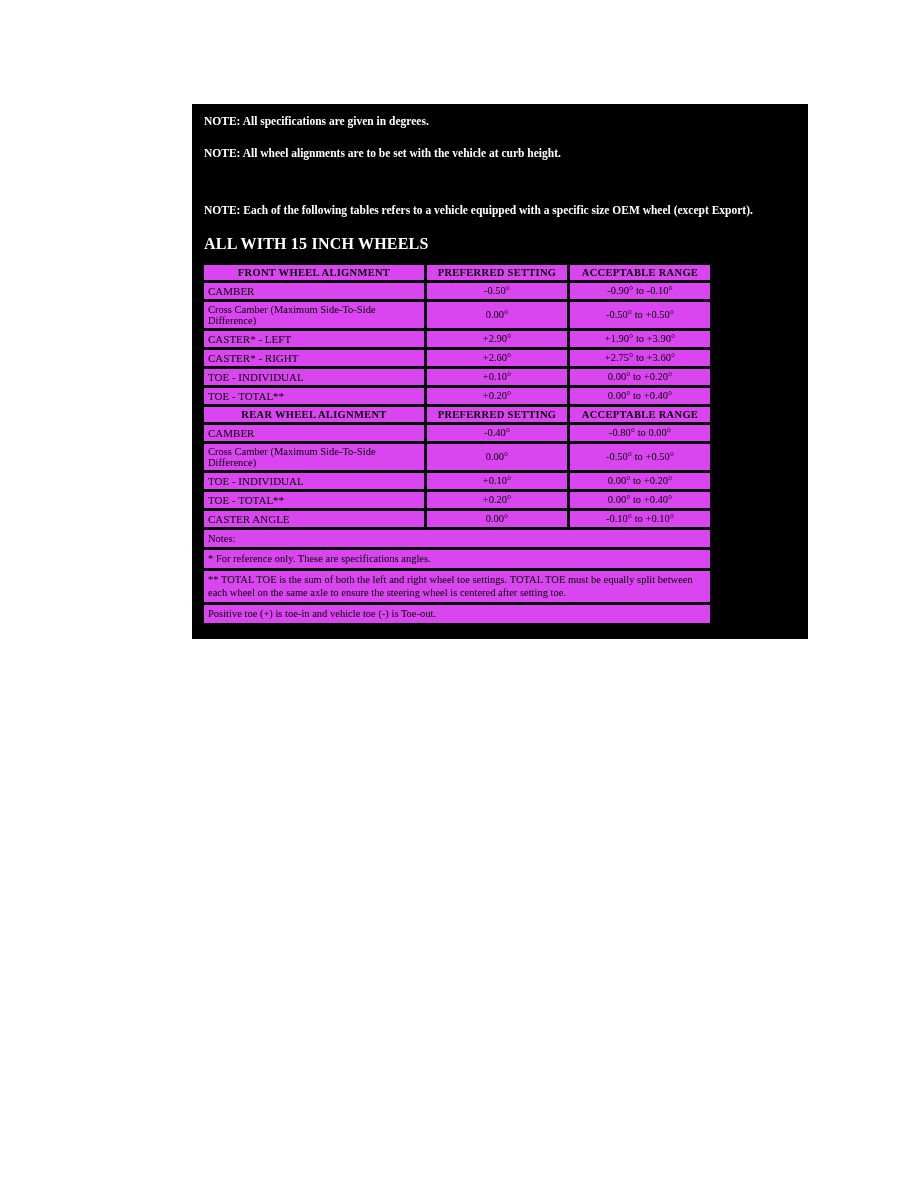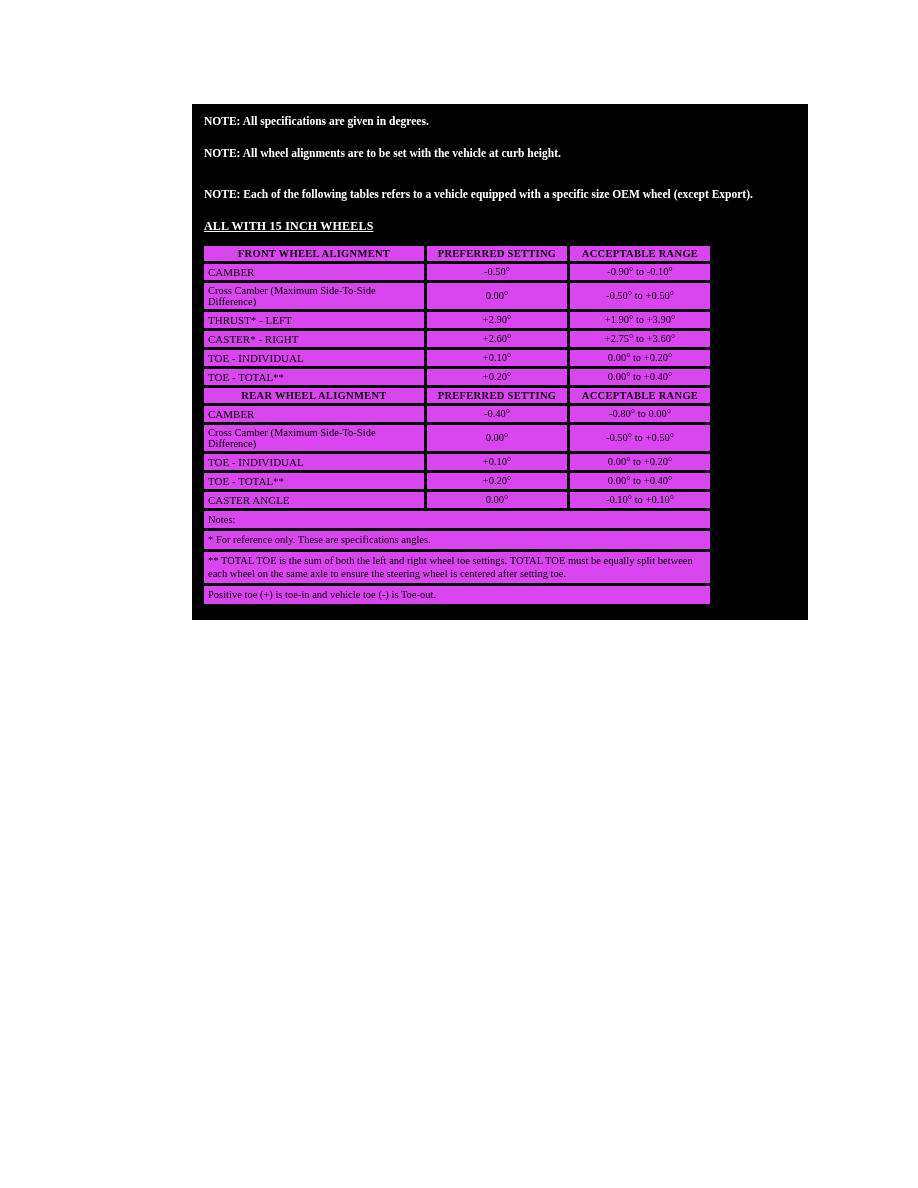--- a/index.html
+++ b/index.html
@@ -23,28 +23,27 @@
     padding: 10px 10px 14px 10px;
     box-sizing: border-box;
   }
   .note {
     font-weight: bold;
     font-size: 11.5px;
     line-height: 1.35;
     margin: 0 0 16px 2px;
     color: #ffffff;
   }
-  .note.second { margin-bottom: 26px; }
+  .note.second { margin-bottom: 42px; }
   .note.third { }
   .section-title {
     font-weight: bold;
-    font-size: 12px;
+    font-size: 16px;
     margin: 0 0 10px 2px;
     letter-spacing: 0.2px;
-    text-decoration: underline;
   }
   table.spec {
     border-collapse: separate;
     border-spacing: 1px;
     width: 506px;
     table-layout: fixed;
     margin: 0;
   }
   table.spec td, table.spec th {
     background: #d946ef;
@@ -110,21 +109,21 @@
         <td class="rowlabel caps">CAMBER</td>
         <td class="val">-0.50°</td>
         <td class="val">-0.90° to -0.10°</td>
       </tr>
       <tr>
         <td class="rowlabel">Cross Camber (Maximum Side-To-Side Difference)</td>
         <td class="val">0.00°</td>
         <td class="val">-0.50° to +0.50°</td>
       </tr>
       <tr>
-        <td class="rowlabel caps">THRUST* - LEFT</td>
+        <td class="rowlabel caps">CASTER* - LEFT</td>
         <td class="val">+2.90°</td>
         <td class="val">+1.90° to +3.90°</td>
       </tr>
       <tr>
         <td class="rowlabel caps">CASTER* - RIGHT</td>
         <td class="val">+2.60°</td>
         <td class="val">+2.75° to +3.60°</td>
       </tr>
       <tr>
         <td class="rowlabel caps">TOE - INDIVIDUAL</td>

